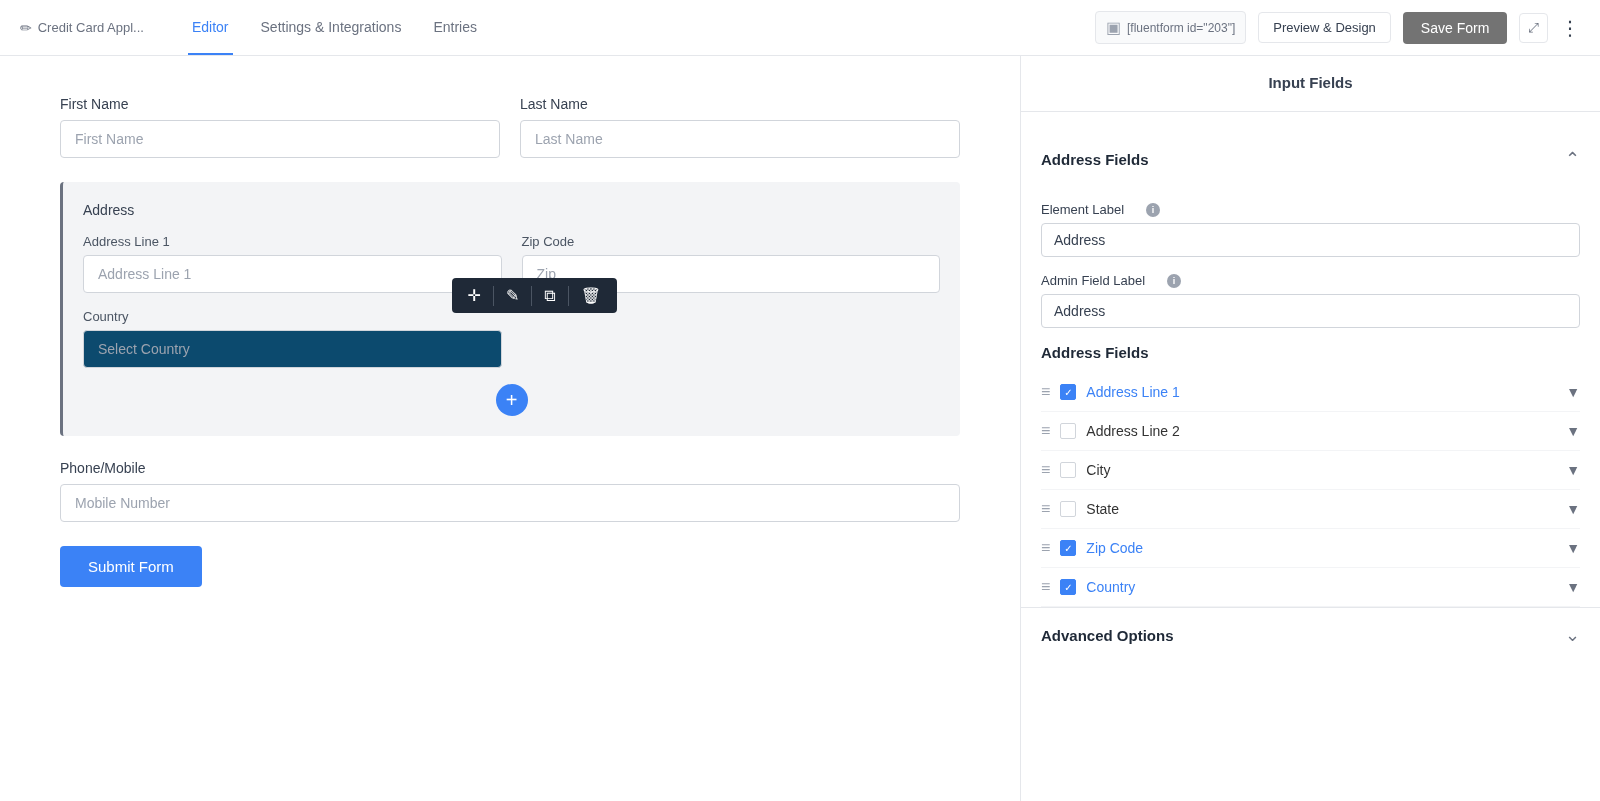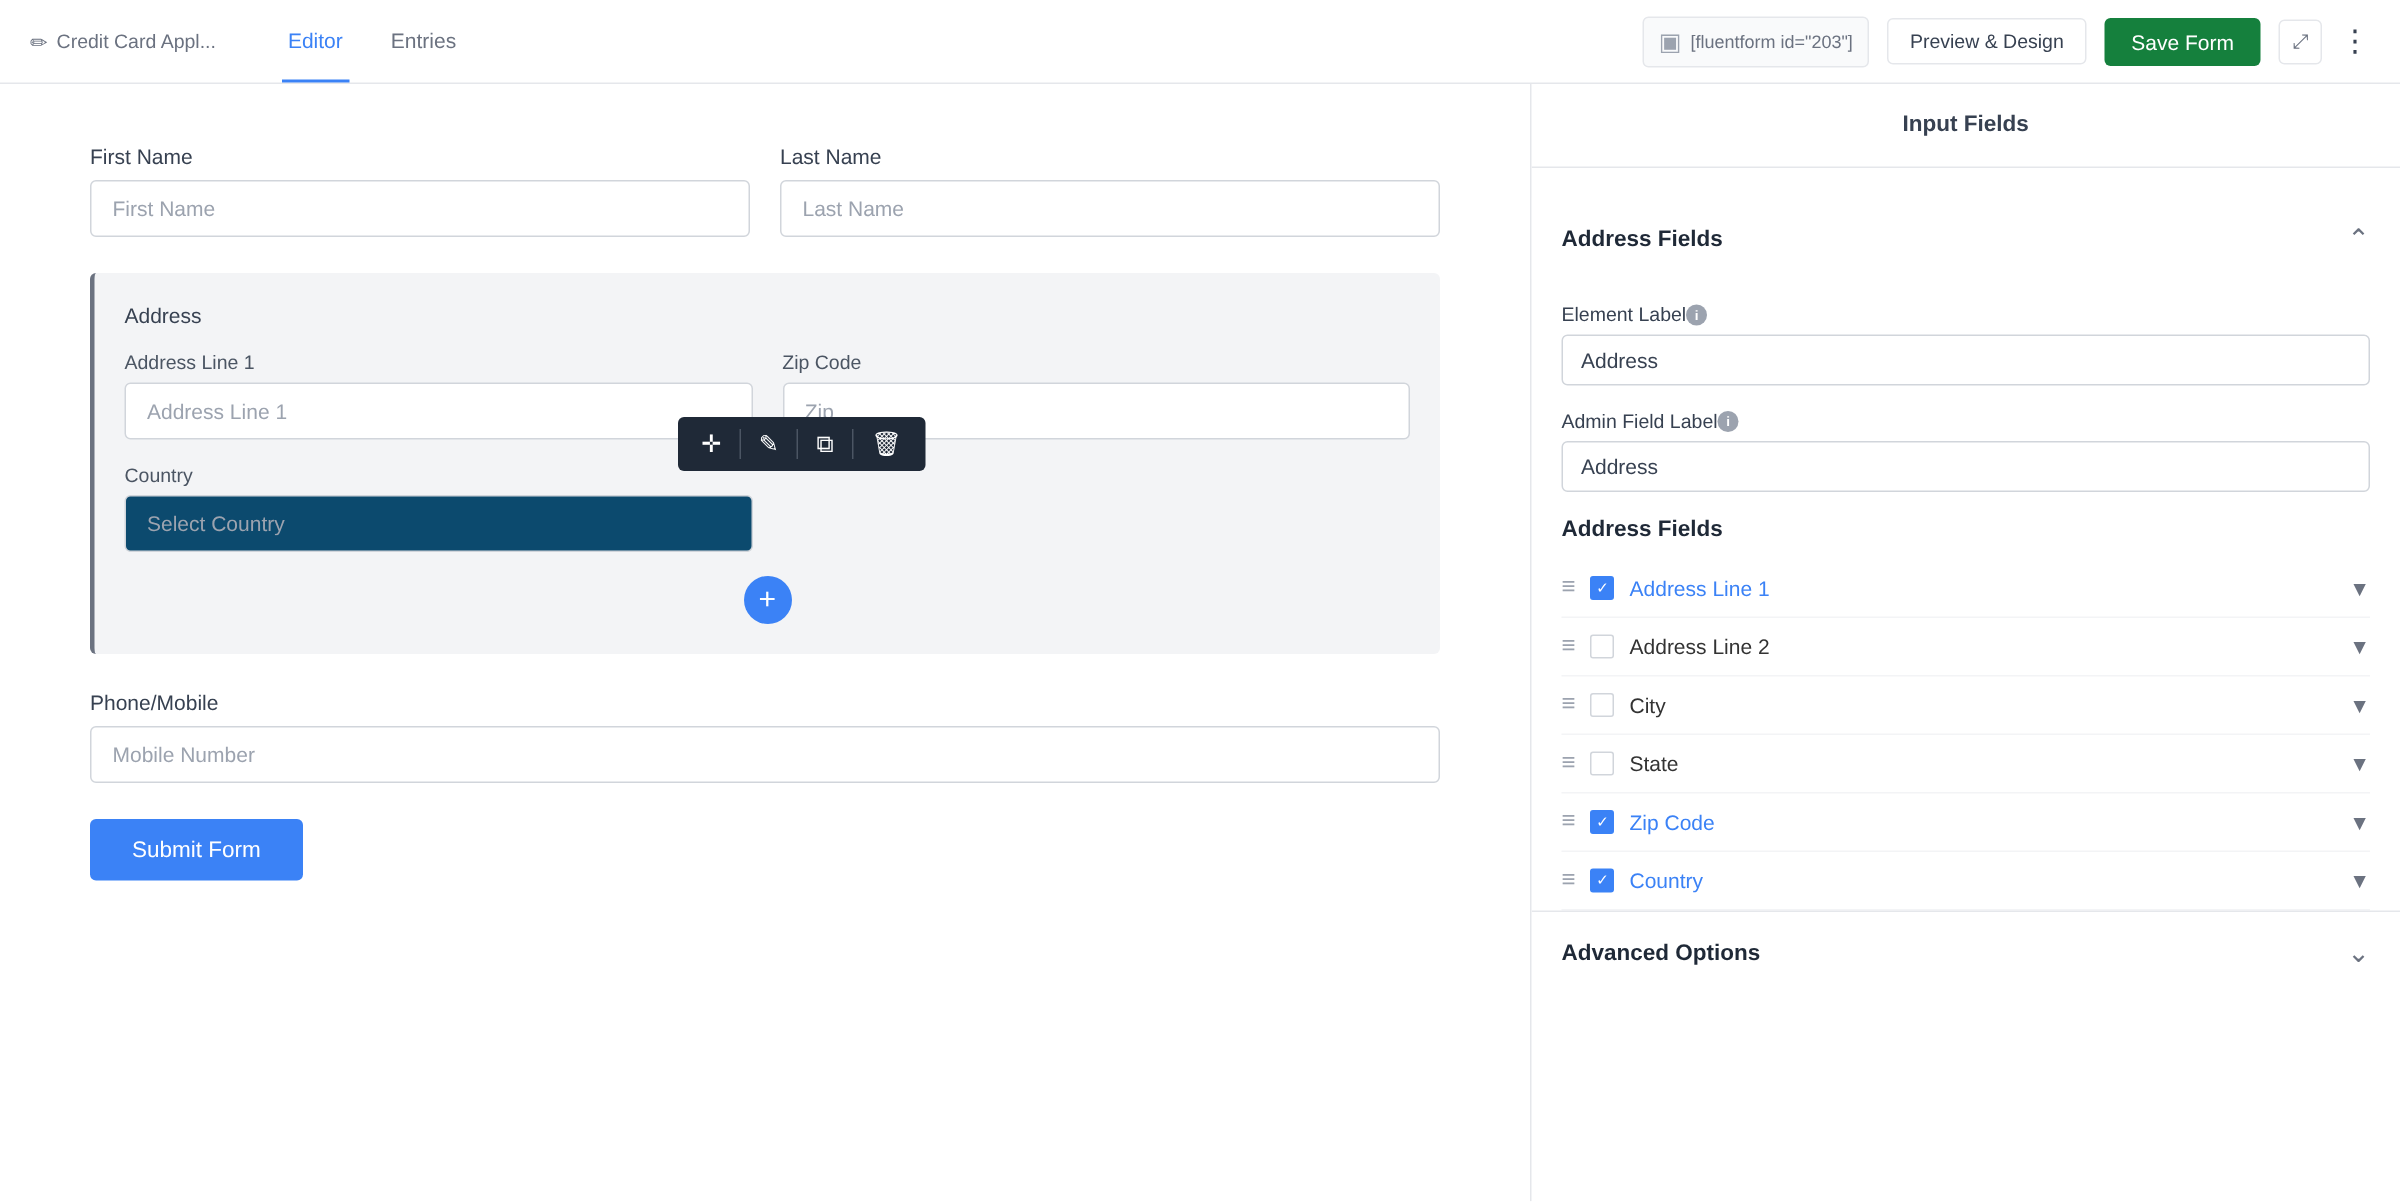--- a/index.html
+++ b/index.html
@@ -22,21 +22,21 @@
       display: flex; align-items: center; gap: 6px;
       border: 1px solid #e5e7eb; border-radius: 4px;
       padding: 6px 10px; font-size: 12px; color: #6b7280; background: #f9fafb;
     }
     .shortcode-badge .sc-icon { font-size: 16px; color: #9ca3af; }
     .btn-preview {
       padding: 7px 14px; border: 1px solid #e5e7eb; border-radius: 4px;
       background: #fff; color: #374151; font-size: 13px; cursor: pointer;
     }
     .btn-save {
-      padding: 8px 18px; background: #15803d; color: #fff;
+      padding: 8px 18px; background: #737373; color: #fff;
       border: none; border-radius: 4px; font-size: 14px; cursor: pointer; font-weight: 500; text-align: center;
     }
     .btn-expand { background: none; border: 1px solid #e5e7eb; border-radius: 4px; padding: 6px 8px; cursor: pointer; color: #6b7280; }
     .btn-more { background: none; border: none; cursor: pointer; color: #374151; font-size: 20px; line-height: 1; }
 
     
     .main-layout { display: flex; flex: 1; overflow: hidden; }
 
     
     .form-canvas { flex: 1; padding: 40px 60px; overflow-y: auto; background: #fff; }
@@ -112,21 +112,21 @@
       margin-bottom: 16px; padding: 16px 20px; margin: 0 -20px 16px;
       background: #fff;
     }
     .section-title { font-size: 15px; font-weight: 600; color: #1f2937; }
     .section-chevron { color: #6b7280; font-size: 18px; cursor: pointer; }
 
     
     .panel-field { margin-bottom: 16px; }
     .panel-field-label {
       font-size: 13px; color: #374151; margin-bottom: 6px;
-      display: flex; align-items: center; gap: 0;
+      display: flex; align-items: center; gap: 22px;
     }
     .info-icon {
       width: 14px; height: 14px; border-radius: 50%; background: #9ca3af;
       color: #fff; font-size: 9px; display: inline-flex; align-items: center;
       justify-content: center; font-weight: bold; flex-shrink: 0;
     }
     .panel-input {
       width: 100%; padding: 8px 12px; border: 1px solid #d1d5db;
       border-radius: 4px; font-size: 14px; color: #374151; outline: none;
     }
@@ -165,20 +165,23 @@
 
 <nav class="top-nav">
   <div class="nav-left">
     <div class="nav-brand">
       <span class="icon">✏</span>
       <span>Credit Card Appl...</span>
     </div>
     <div class="nav-tabs">
       <div class="nav-tab active">
         <span>Editor</span>
+      </div>
+      <div class="nav-tab">
+        <span>Settings &amp; Integrations</span>
       </div>
       <div class="nav-tab">
         <span>Entries</span>
       </div>
     </div>
   </div>
   <div class="nav-right">
     <div class="shortcode-badge">
       <span class="sc-icon">▣</span>
       <span>[fluentform id="203"]</span>

